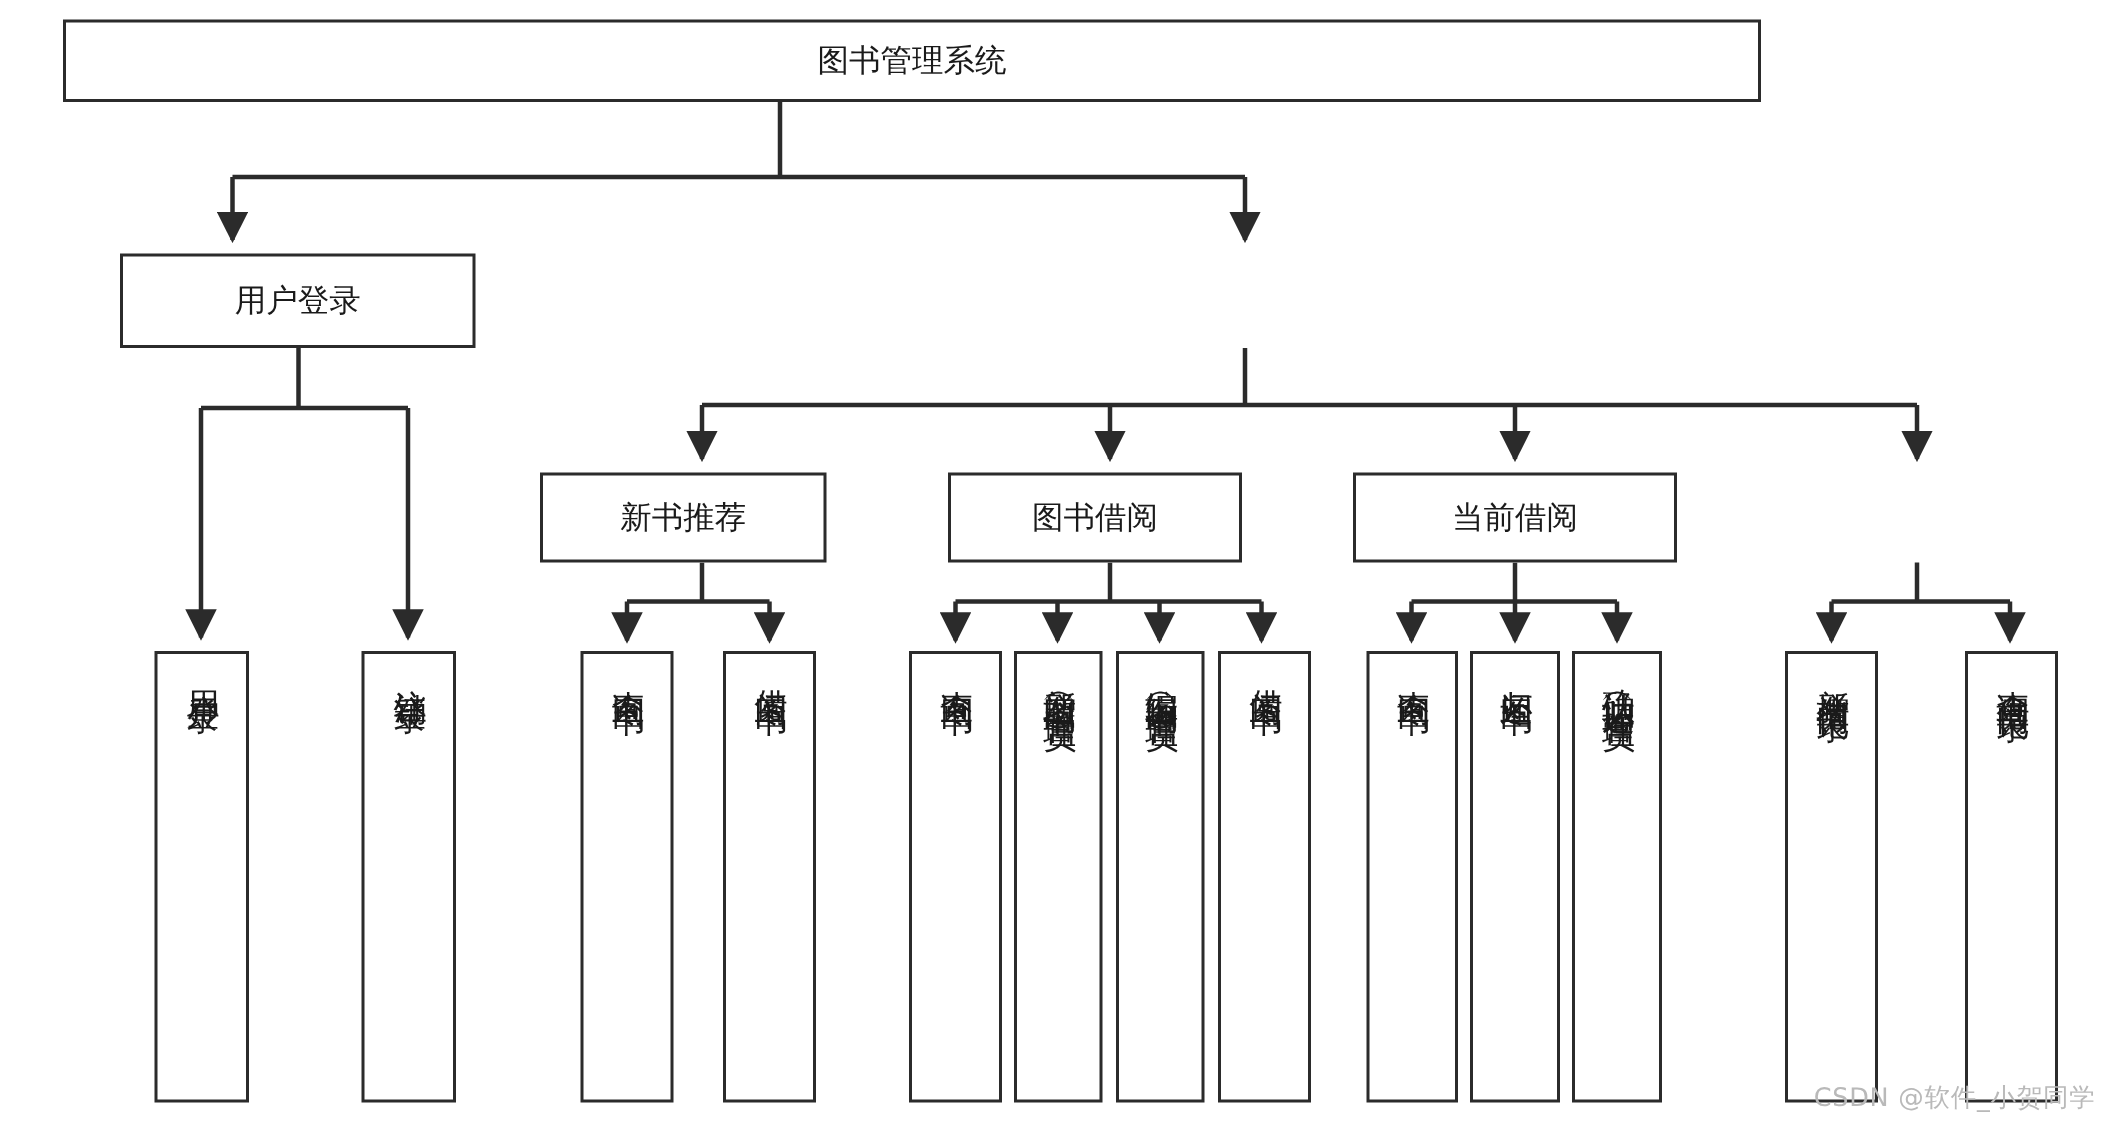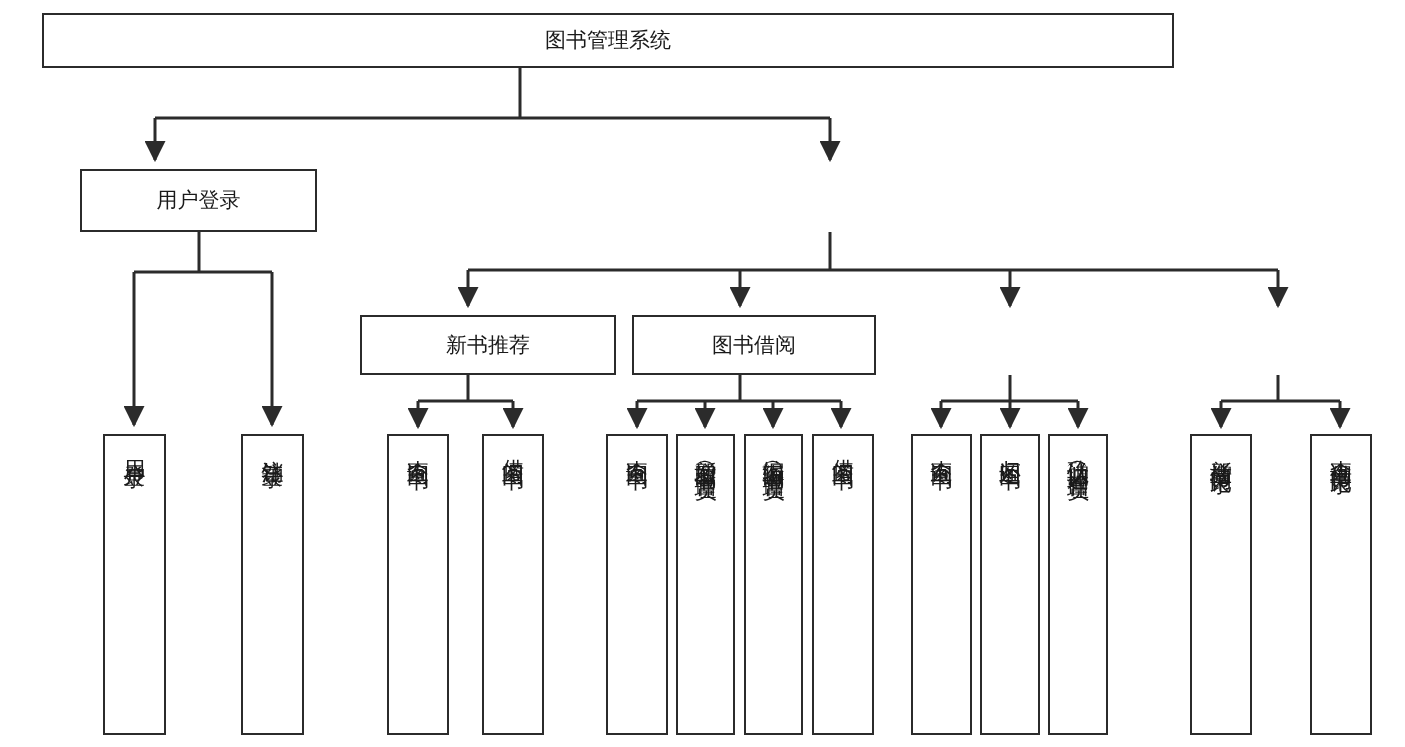--- a/index.html
+++ b/index.html
@@ -129,25 +129,28 @@
   </svg>
 
   <div class="node horiz" style="left:18px; top:13px; width:1132px; height:55px;margin-left:24px;">
     <span class="node-label">图书管理系统</span>
   </div>
 
   <div class="node horiz" style="left:80px; top:169px; width:237px; height:63px;">
     <span class="node-label">用户登录</span>
   </div>
 
-  <div class="node horiz" style="left:360px; top:315px; width:256px; height:60px;">
+  <div class="node horiz" style="left:360px; top:315px; width:191px; height:60px;">
     <span class="node-label">新书推荐</span>
   </div>
-  <div class="node horiz" style="left:632px; top:315px; width:244px; height:60px;">
+  <div class="node horiz" style="left:632px; top:315px; width:196px; height:60px;">
     <span class="node-label">图书借阅</span>
+  </div>
+  <div class="node horiz" style="left:902px; top:315px; width:216px; height:60px;">
+    <span class="node-label">当前借阅</span>
   </div>
 
   <div class="node vert" style="left:103px; top:434px; width:63px; height:301px;">
     <span class="node-label">用户登录</span>
   </div>
   <div class="node vert" style="left:241px; top:434px; width:63px; height:301px;">
     <span class="node-label">注销登录</span>
   </div>
 
   <div class="node vert" style="left:387px; top:434px; width:62px; height:301px;">
@@ -180,14 +183,15 @@
     <span class="node-label">确认归还（管理员）</span>
   </div>
 
   <div class="node vert" style="left:1190px; top:434px; width:62px; height:301px;">
     <span class="node-label">新增借阅记录</span>
   </div>
   <div class="node vert" style="left:1310px; top:434px; width:62px; height:301px;">
     <span class="node-label">查询借阅记录</span>
   </div>
 
+  <div id="watermark">CSDN @软件_小贺同学</div>
 
 </div>
 
 </body></html>

